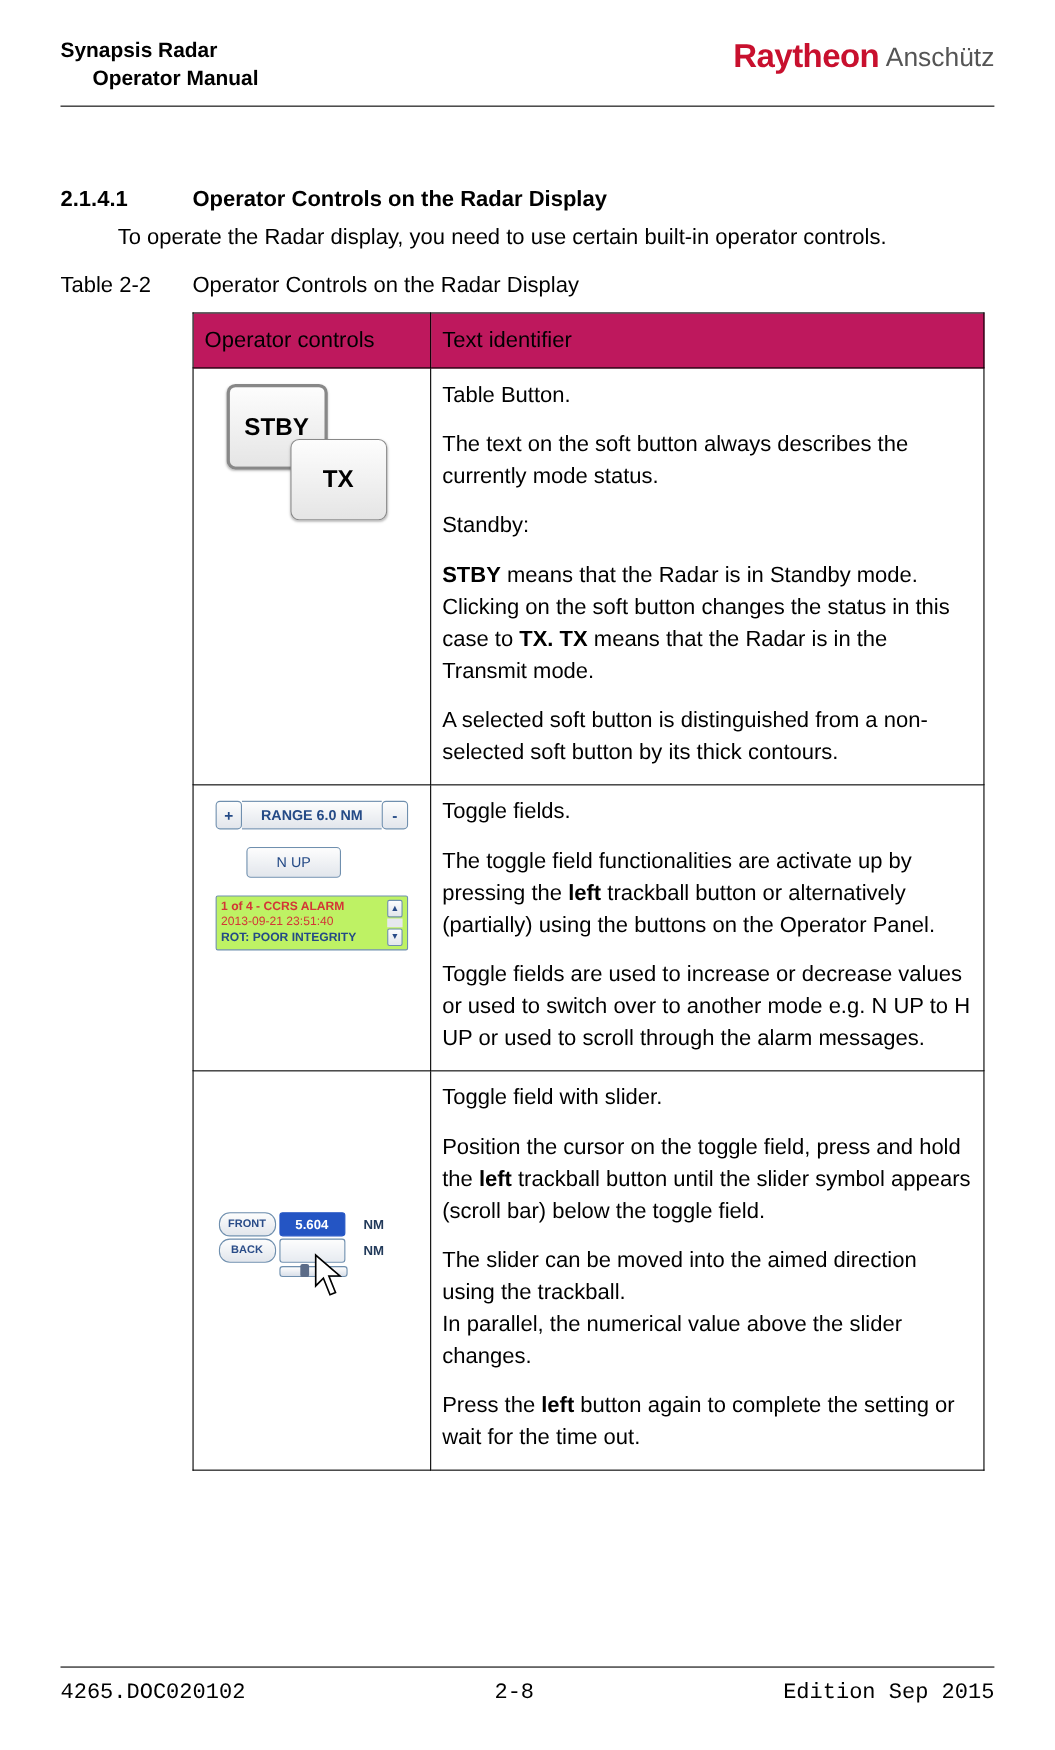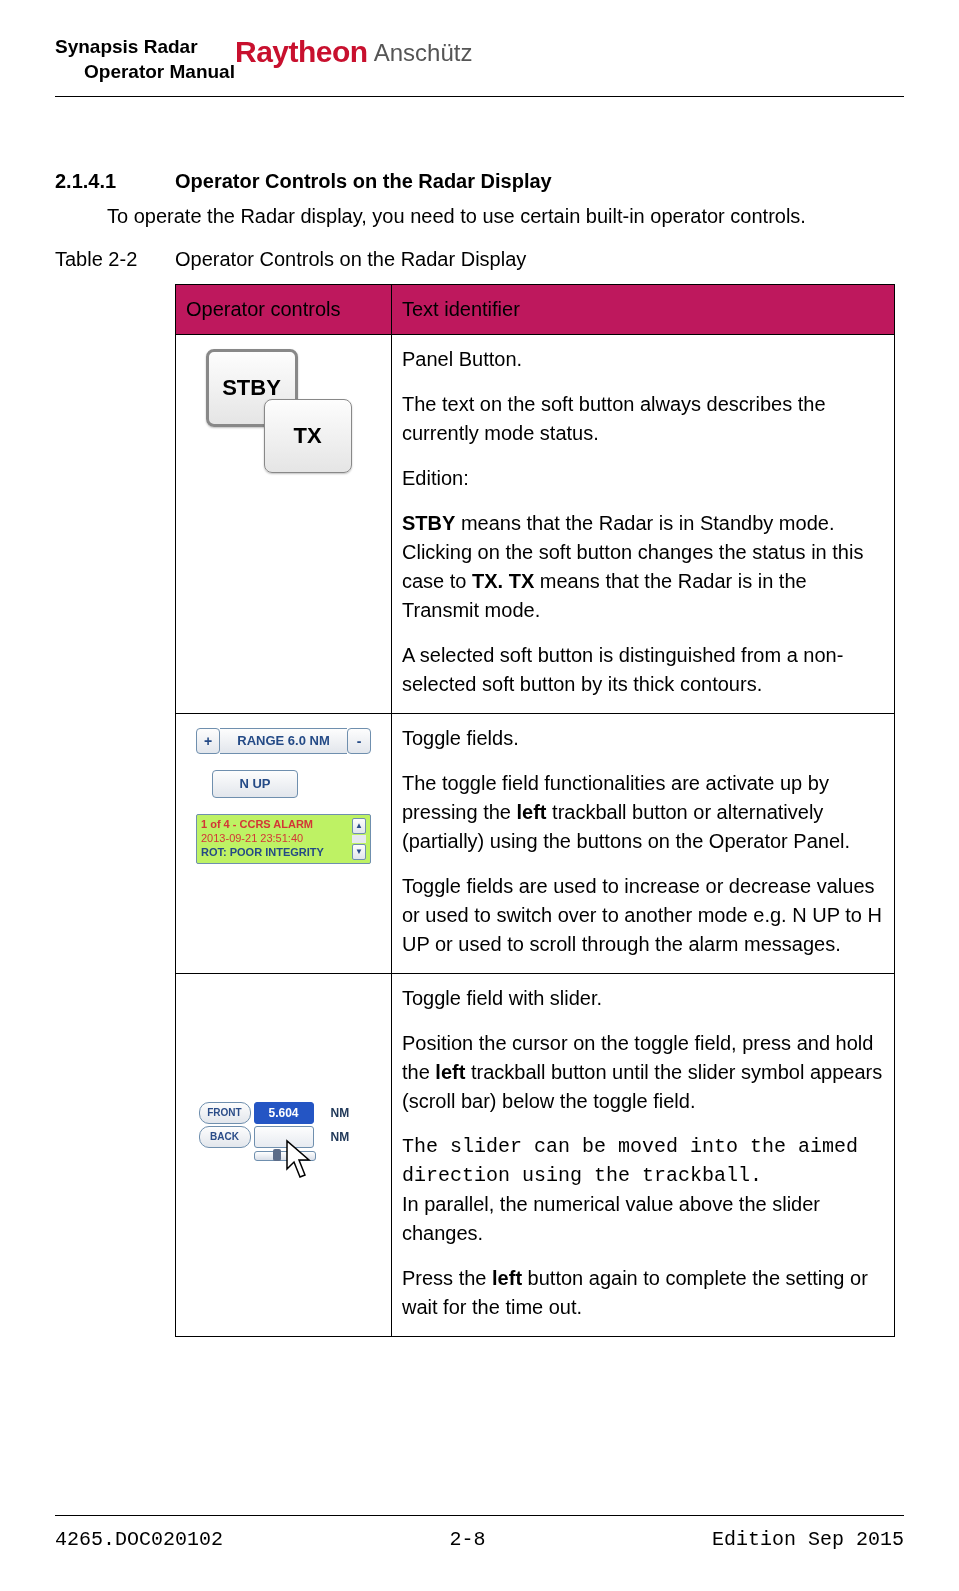--- a/index.html
+++ b/index.html
@@ -13,21 +13,21 @@
     }
     .page {
       width: 959px;
       height: 1591px;
       position: relative;
       box-sizing: border-box;
       padding: 35px 55px 40px 55px;
     }
     .header {
       display: flex;
-      justify-content: flex-start;
+      justify-content: space-between;
       align-items: flex-start;
     }
     .header-left {
       font-weight: bold;
       font-size: 19px;
       line-height: 1.3;
     }
     .header-left .line3 {
       font-weight: bold;
       margin-left: 29px;
@@ -167,31 +167,31 @@
       background: linear-gradient(#fdfdfd, #e2e6ec);
       display: flex;
       align-items: center;
       justify-content: center;
       color: #244a86;
       font-weight: bold;
       font-size: 13px;
     }
     .nup {
       align-self: flex-start;
-      margin-left: 16px;
+      margin-left: 28px;
       width: 84px;
       height: 26px;
       border: 1px solid #6f8fae;
       border-radius: 4px;
       background: linear-gradient(#fdfdfd, #e2e6ec);
       display: flex;
       align-items: center;
       justify-content: center;
       color: #244a86;
-      font-weight: bold;
+      font-weight: normal;
       font-size: 13px;
     }
     .alarm-box {
       border: 1px solid #6f8fae;
       border-radius: 2px;
       background: #bef264;
       padding: 3px 4px 3px 4px;
       font-size: 11px;
       line-height: 1.25;
       position: relative;
@@ -314,23 +314,23 @@
       <tr>
         <td>
           <div class="cell-img">
             <div class="softbtn-group">
               <div class="softbtn stby">STBY</div>
               <div class="softbtn tx">TX</div>
             </div>
           </div>
         </td>
         <td>
-          <p class="para">Panel Button.</p>
+          <p class="para">Table Button.</p>
           <p class="para">The text on the soft button always describes the currently mode status.</p>
-          <p class="para">Edition:</p>
+          <p class="para">Standby:</p>
           <p class="para">
             <b>STBY</b><span> means that the Radar is in Standby mode. Clicking on the soft button changes the status in this case to </span><b>TX. TX</b><span> means that the Radar is in the Transmit mode.</span>
           </p>
           <p class="para" style="margin-bottom:4px;">A selected soft button is distinguished from a non-selected soft button by its thick contours.</p>
         </td>
       </tr>
 
       <tr>
         <td>
           <div class="cell-img">
@@ -381,21 +381,21 @@
                 <polygon points="2,2 2,30 9,23 15,38 20,36 14,21 24,21" fill="#fff" stroke="#000" stroke-width="1.5"></polygon>
               </svg>
             </div>
           </div>
         </td>
         <td>
           <p class="para">Toggle field with slider.</p>
           <p class="para">
             <span>Position the cursor on the toggle field, press and hold the </span><b>left</b><span> trackball button until the slider symbol appears (scroll bar) below the toggle field.</span>
           </p>
-          <p class="para" style="margin-bottom:0;font-family:Liberation Mono, monospace;">The slider can be moved into the aimed direction using the trackball.</p>
+          <p class="para" style="margin-bottom:0;">The slider can be moved into the aimed direction using the trackball.</p>
           <p class="para">In parallel, the numerical value above the slider changes.</p>
           <p class="para" style="margin-bottom:4px;">
             <span>Press the </span><b>left</b><span> button again to complete the setting or wait for the time out.</span>
           </p>
         </td>
       </tr>
     </tbody>
       </table>
 
   </div>

